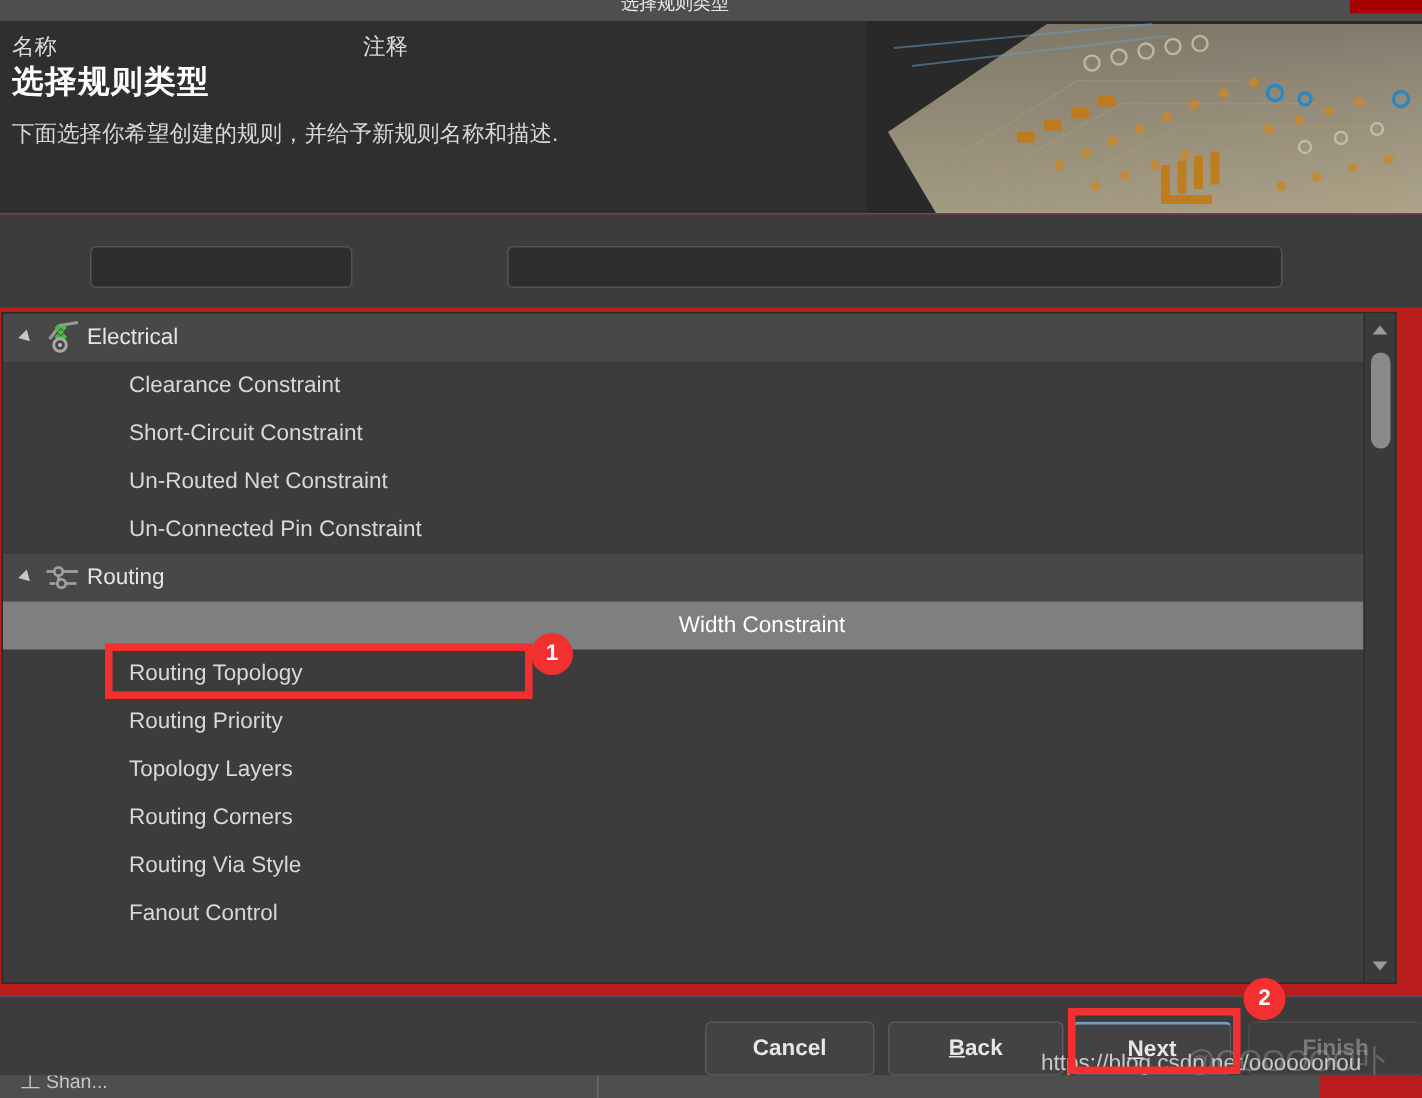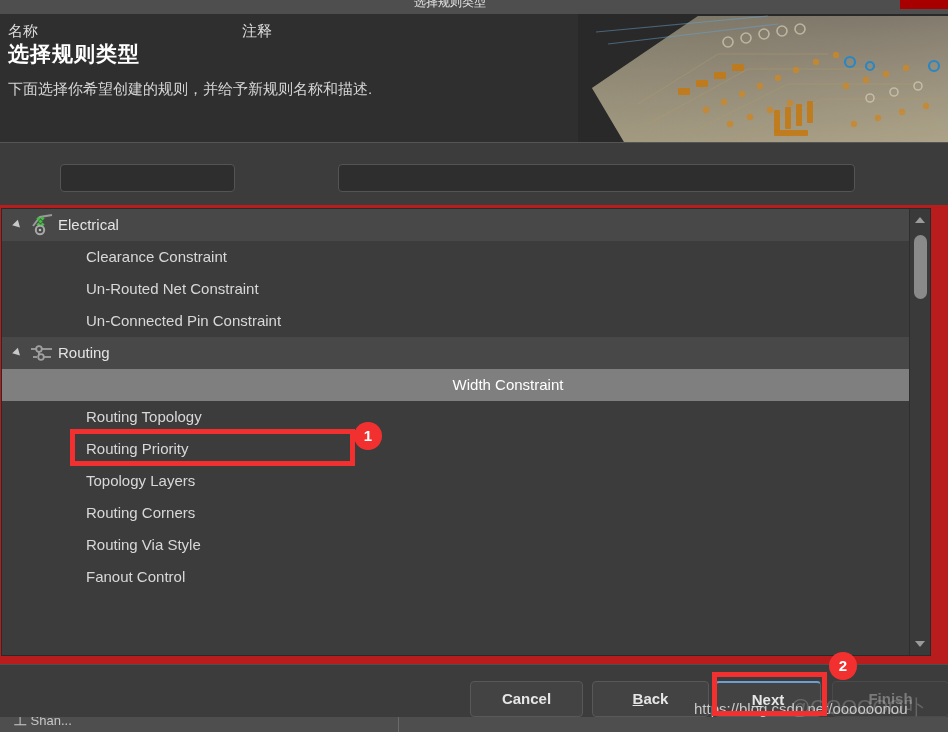--- a/index.html
+++ b/index.html
@@ -224,21 +224,21 @@
     left: 832px; width: 117px;
     color: #7a7a7a;
     border-color: #4a4a4a;
     background: #3e3e3e;
   }
   .u { text-decoration: underline; }
 
   .bottom-strip {
     position: absolute;
     left: 0; top: 717px;
-    width: 948px; height: 15px;
+    width: 880px; height: 15px;
     background: #4e4e4e;
     overflow: hidden;
   }
   .bottom-ghost {
     position: absolute;
     left: 14px; top: -5px;
     font-size: 13px;
     color: #c7c7c7;
     white-space: nowrap;
   }
@@ -408,20 +408,21 @@
             <rect x="7" y="9" width="3" height="3" transform="rotate(45 8.5 10.5)"></rect>
             <rect x="11" y="9" width="3" height="3" transform="rotate(45 12.5 10.5)"></rect>
           </g>
           <circle cx="10" cy="16" r="4.2" fill="none" stroke="#a8a8a8" stroke-width="2"></circle>
           <circle cx="10" cy="16" r="1.3" fill="#bdbdbd"></circle>
         </svg>
       </span>
       <span class="glabel">Electrical</span>
     </div>
     <div class="row leaf">Clearance Constraint</div>
+    <div class="row leaf">Short-Circuit Constraint</div>
     <div class="row leaf">Un-Routed Net Constraint</div>
     <div class="row leaf">Un-Connected Pin Constraint</div>
 
     <div class="row group">
       <span class="expander"></span>
       <span class="gicon">
         <svg width="24" height="22" viewBox="0 0 24 22">
           <g fill="none" stroke="#a0a0a0" stroke-width="1.8">
             <path d="M1,7 L6,7"></path>
             <path d="M12,7 L22,7"></path>

